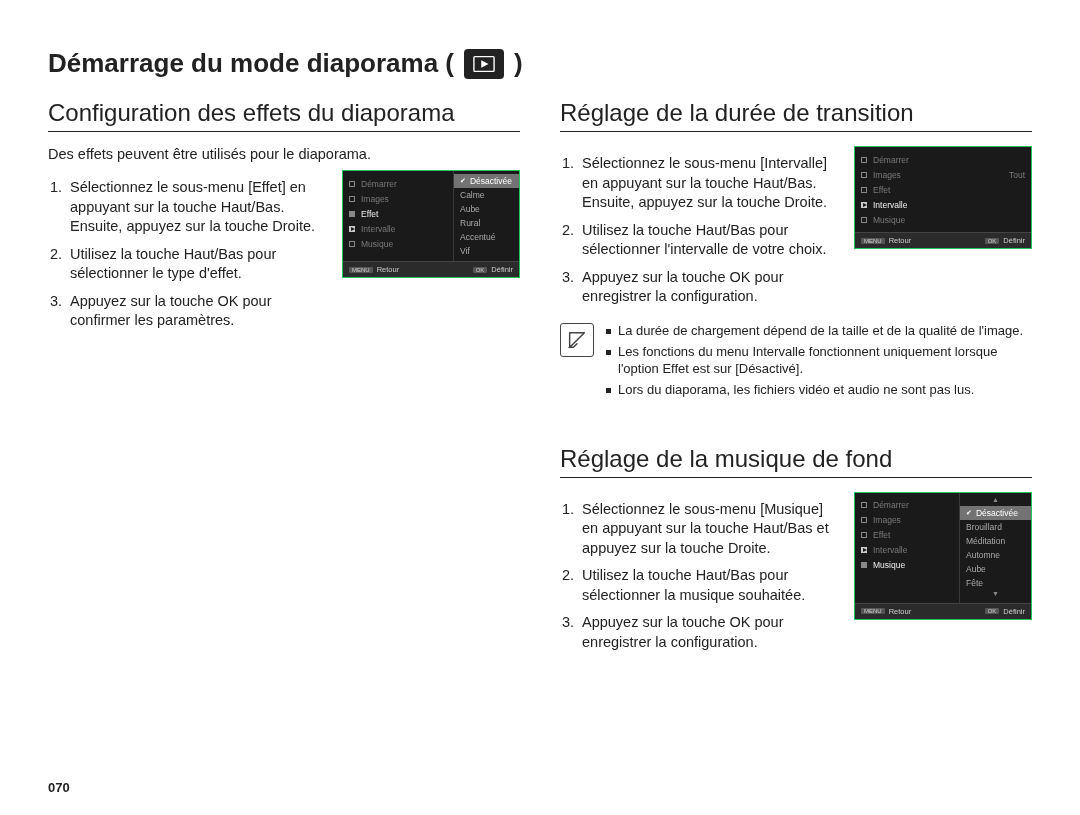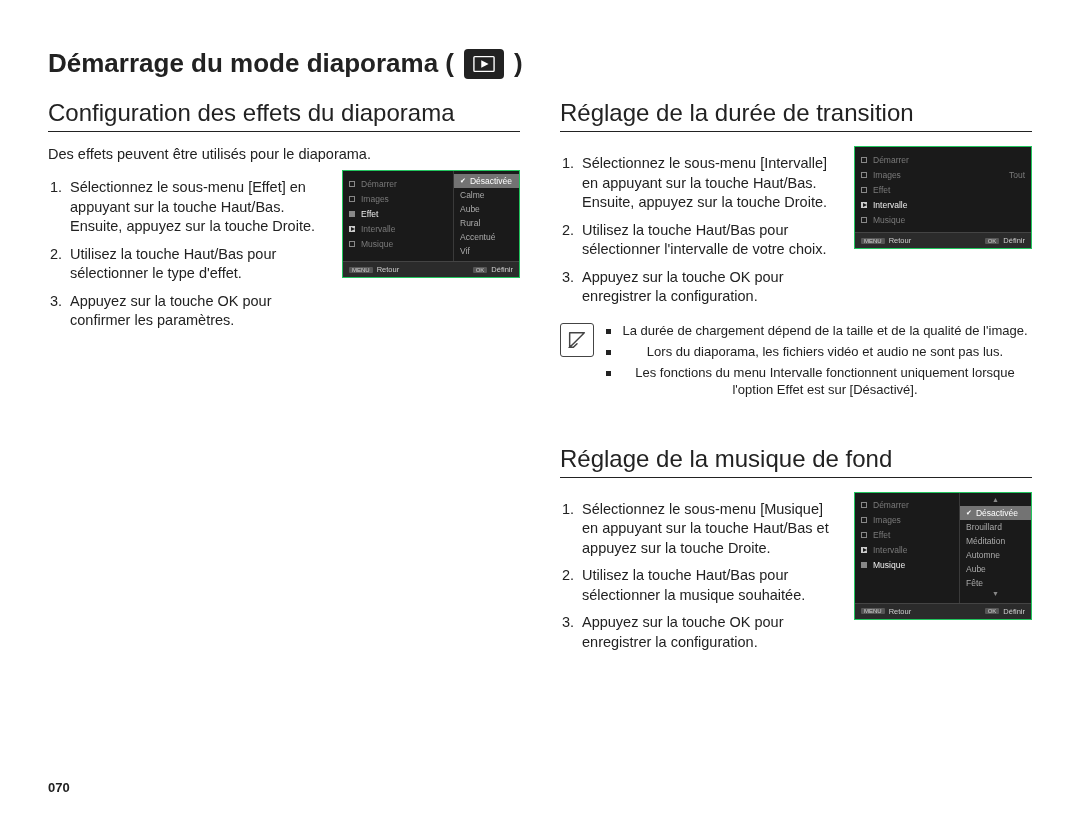--- a/index.html
+++ b/index.html
@@ -37,21 +37,21 @@
   .camshot .right .opt.sel::before { content:'✔'; font-size:7px; }
   .camshot .right .arrow { text-align:center; color:#888; font-size:7px; height:10px; }
   .camshot .foot { display:flex; justify-content:space-between; background:#2b2b2b; padding:3px 6px; font-size:7.5px; color:#cfcfcf; border-top:1px solid #444; }
   .camshot .foot span { display:flex; align-items:center; gap:4px; }
   .camshot .foot .btn { background:#555; border-radius:1px; padding:0 3px; font-size:6px; }
 
   
   .note { display:flex; gap:12px; font-size:13px; margin-top: 10px; }
   .note-icon { width:34px; height:34px; border:1.5px solid #444; display:flex; align-items:center; justify-content:center; flex-shrink:0; border-radius:3px; }
   .note-icon svg { width:22px; height:22px; stroke:#444; fill:none; stroke-width:1.6; }
-  .note ul { list-style:none;text-align:center; }
+  .note ul { list-style:none; }
   .note ul li { position:relative; padding-left:12px; margin-bottom:4px; line-height:1.3; }
   .note ul li::before { content:""; position:absolute; left:0; top:6px; width:5px; height:5px; background:#222; }
 
   .pagenum { position:absolute; left:48px; bottom:20px; font-weight:700; font-size:13px; }
   .spacer { height: 42px; }
 </style>
 </head>
 <body>
 
 <div class="page">
@@ -181,22 +181,22 @@
       </div>
 
       <div class="note">
         <div class="note-icon">
           <svg viewBox="0 0 24 24">
               <path d="M4 4 L20 4 M4 4 L4 20 M20 4 L8 16 M8 16 L4 20 L8 20 L12 16" stroke-linecap="round"></path>
             </svg>
         </div>
         <ul>
           <li>La durée de chargement dépend de la taille et de la qualité de l'image.</li>
+          <li>Les fonctions du menu Intervalle fonctionnent uniquement lorsque l'option Effet est sur [Désactivé].</li>
           <li>Lors du diaporama, les fichiers vidéo et audio ne sont pas lus.</li>
-          <li>Les fonctions du menu Intervalle fonctionnent uniquement lorsque l'option Effet est sur [Désactivé].</li>
         </ul>
       </div>
 
       <div class="spacer"></div>
 
       <h2 class="section">Réglage de la musique de fond</h2>
 
       <div class="step-block">
         <div class="step-text">
           <ol class="steps">

